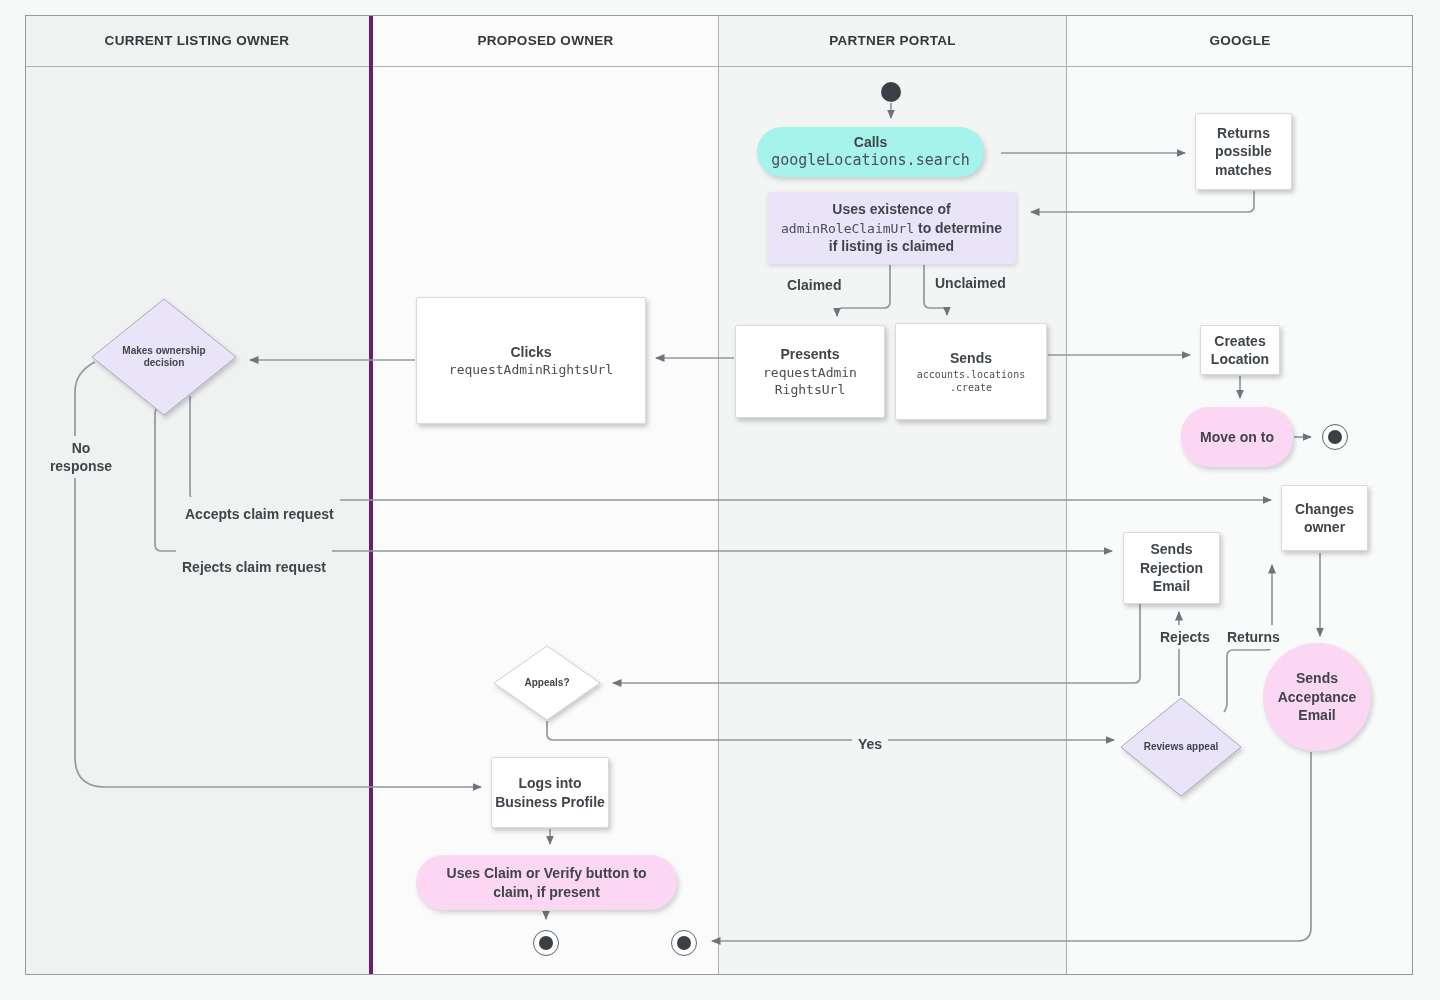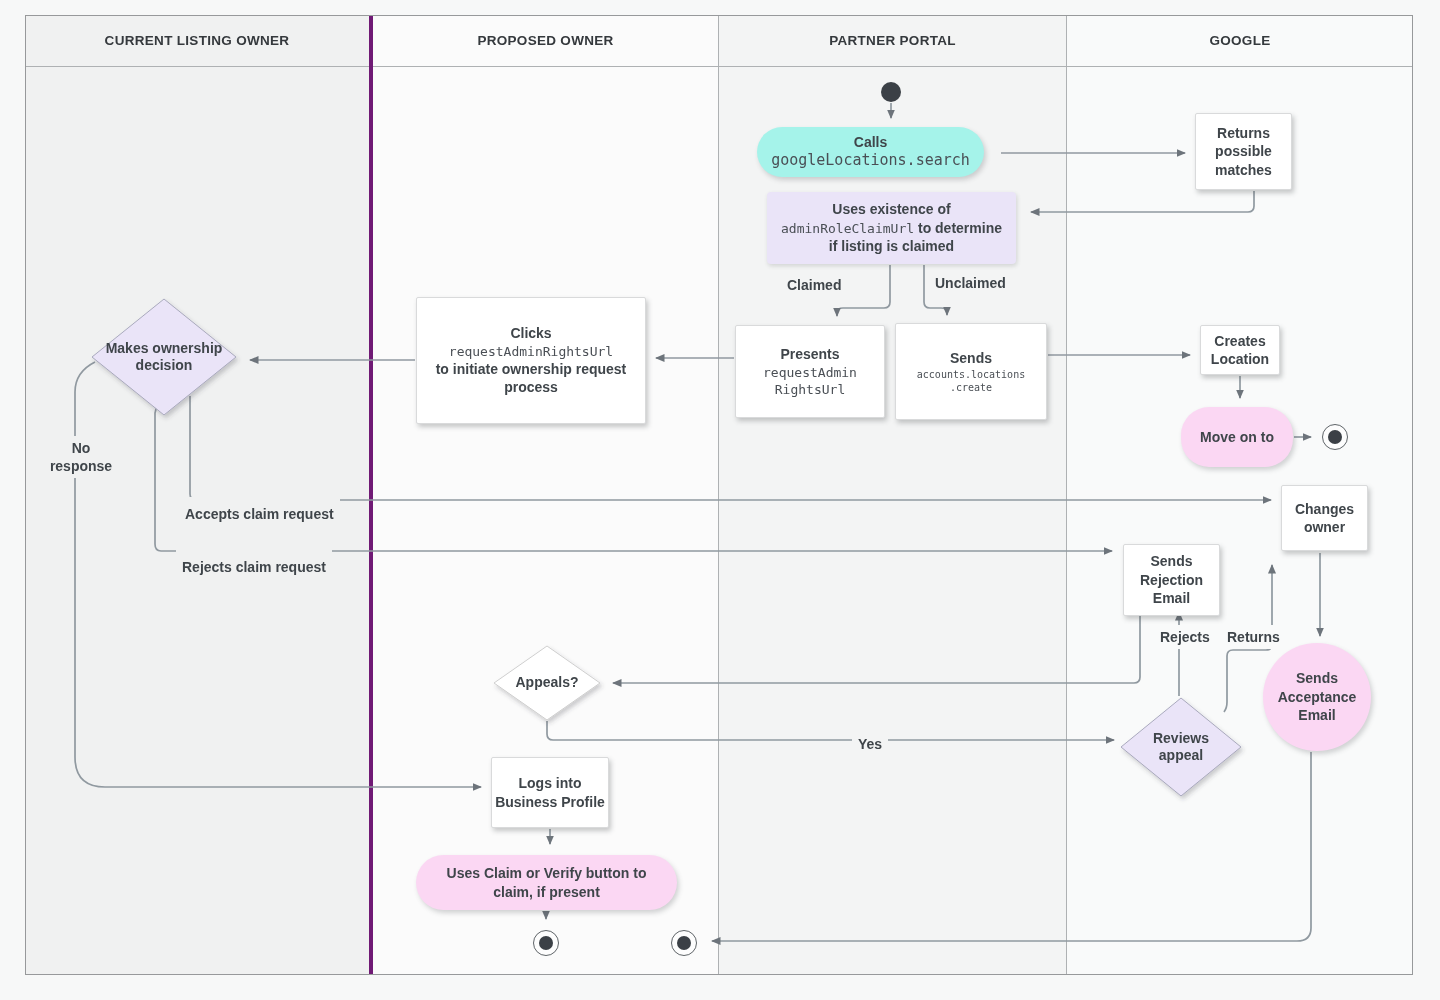--- a/index.html
+++ b/index.html
@@ -36,21 +36,21 @@
   .pill { border-radius:28px; box-shadow:2px 3px 5px rgba(60,64,67,.22); }
   .teal { background:var(--accent_teal, #a5f3ea); }
   .pink { background:var(--accent_pink, #fbd7f3); }
   .lavender { background:var(--accent_lavender, #eae4f8); border-radius:4px;
     box-shadow:1px 2px 4px rgba(60,64,67,.18); }
   .circle-node { border-radius:50%; box-shadow:2px 3px 5px rgba(60,64,67,.22); }
   .code { font-family:"DejaVu Sans Mono", monospace; font-weight:normal;
     font-size:10px; white-space:pre-line; color:#4a4f55; }
   .dlabel { position:absolute; z-index:2; display:flex; flex-direction:column;
     align-items:center; justify-content:center; text-align:center;
-    font-size:14px; font-weight:bold; line-height:1.25; }
+    font-size:10px; font-weight:bold; line-height:1.25; }
   .edge-label { position:absolute; z-index:2; font-size:14px; font-weight:bold;
     padding:3px 6px; line-height:1.3; text-align:center; white-space:nowrap; }
   .bg1 { background:#f0f1f1; } .bg3 { background:#f3f4f4; } .bg4 { background:#f9fafa; }
   .start-dot { position:absolute; z-index:2; width:20px; height:20px;
     border-radius:50%; background:#3b4046; }
   .end-node { position:absolute; z-index:2; width:26px; height:26px; box-sizing:border-box;
     border:1.5px solid #5f6468; border-radius:50%; background:#fdfdfd;
     display:flex; align-items:center; justify-content:center; }
   .end-node .dot { width:14px; height:14px; border-radius:50%; background:#3b4046; }
 </style>
@@ -154,28 +154,27 @@
   <span>Creates Location</span>
 </div>
 
 <div class="node pill pink" style="left:1181px; top:407px; width:112px; height:60px;">
   <span>Move on to</span>
 </div>
 
 <div class="node box" style="left:416px; top:297px; width:230px; height:127px; padding:6px 10px;">
   <span>Clicks</span>
   <span class="code" style="font-size:13px;text-align:center;">requestAdminRightsUrl</span>
-  <span>to initiate ownership request process</span>
 </div>
 
 <div class="node box" style="left:1281px; top:485px; width:87px; height:66px; padding:16px;">
   <span>Changes owner</span>
 </div>
 
-<div class="node box" style="left:1123px; top:544px; width:97px; height:72px; padding:2px;">
+<div class="node box" style="left:1123px; top:532px; width:97px; height:72px; padding:2px;">
   <span>Sends Rejection Email</span>
 </div>
 
 <div class="node circle-node pink" style="left:1263px; top:643px; width:108px; height:108px; padding:6px;">
   <span>Sends Acceptance Email</span>
 </div>
 
 <div class="node box" style="left:491px; top:757px; width:118px; height:71px; padding:3px;">
   <span>Logs into Business Profile</span>
 </div>

